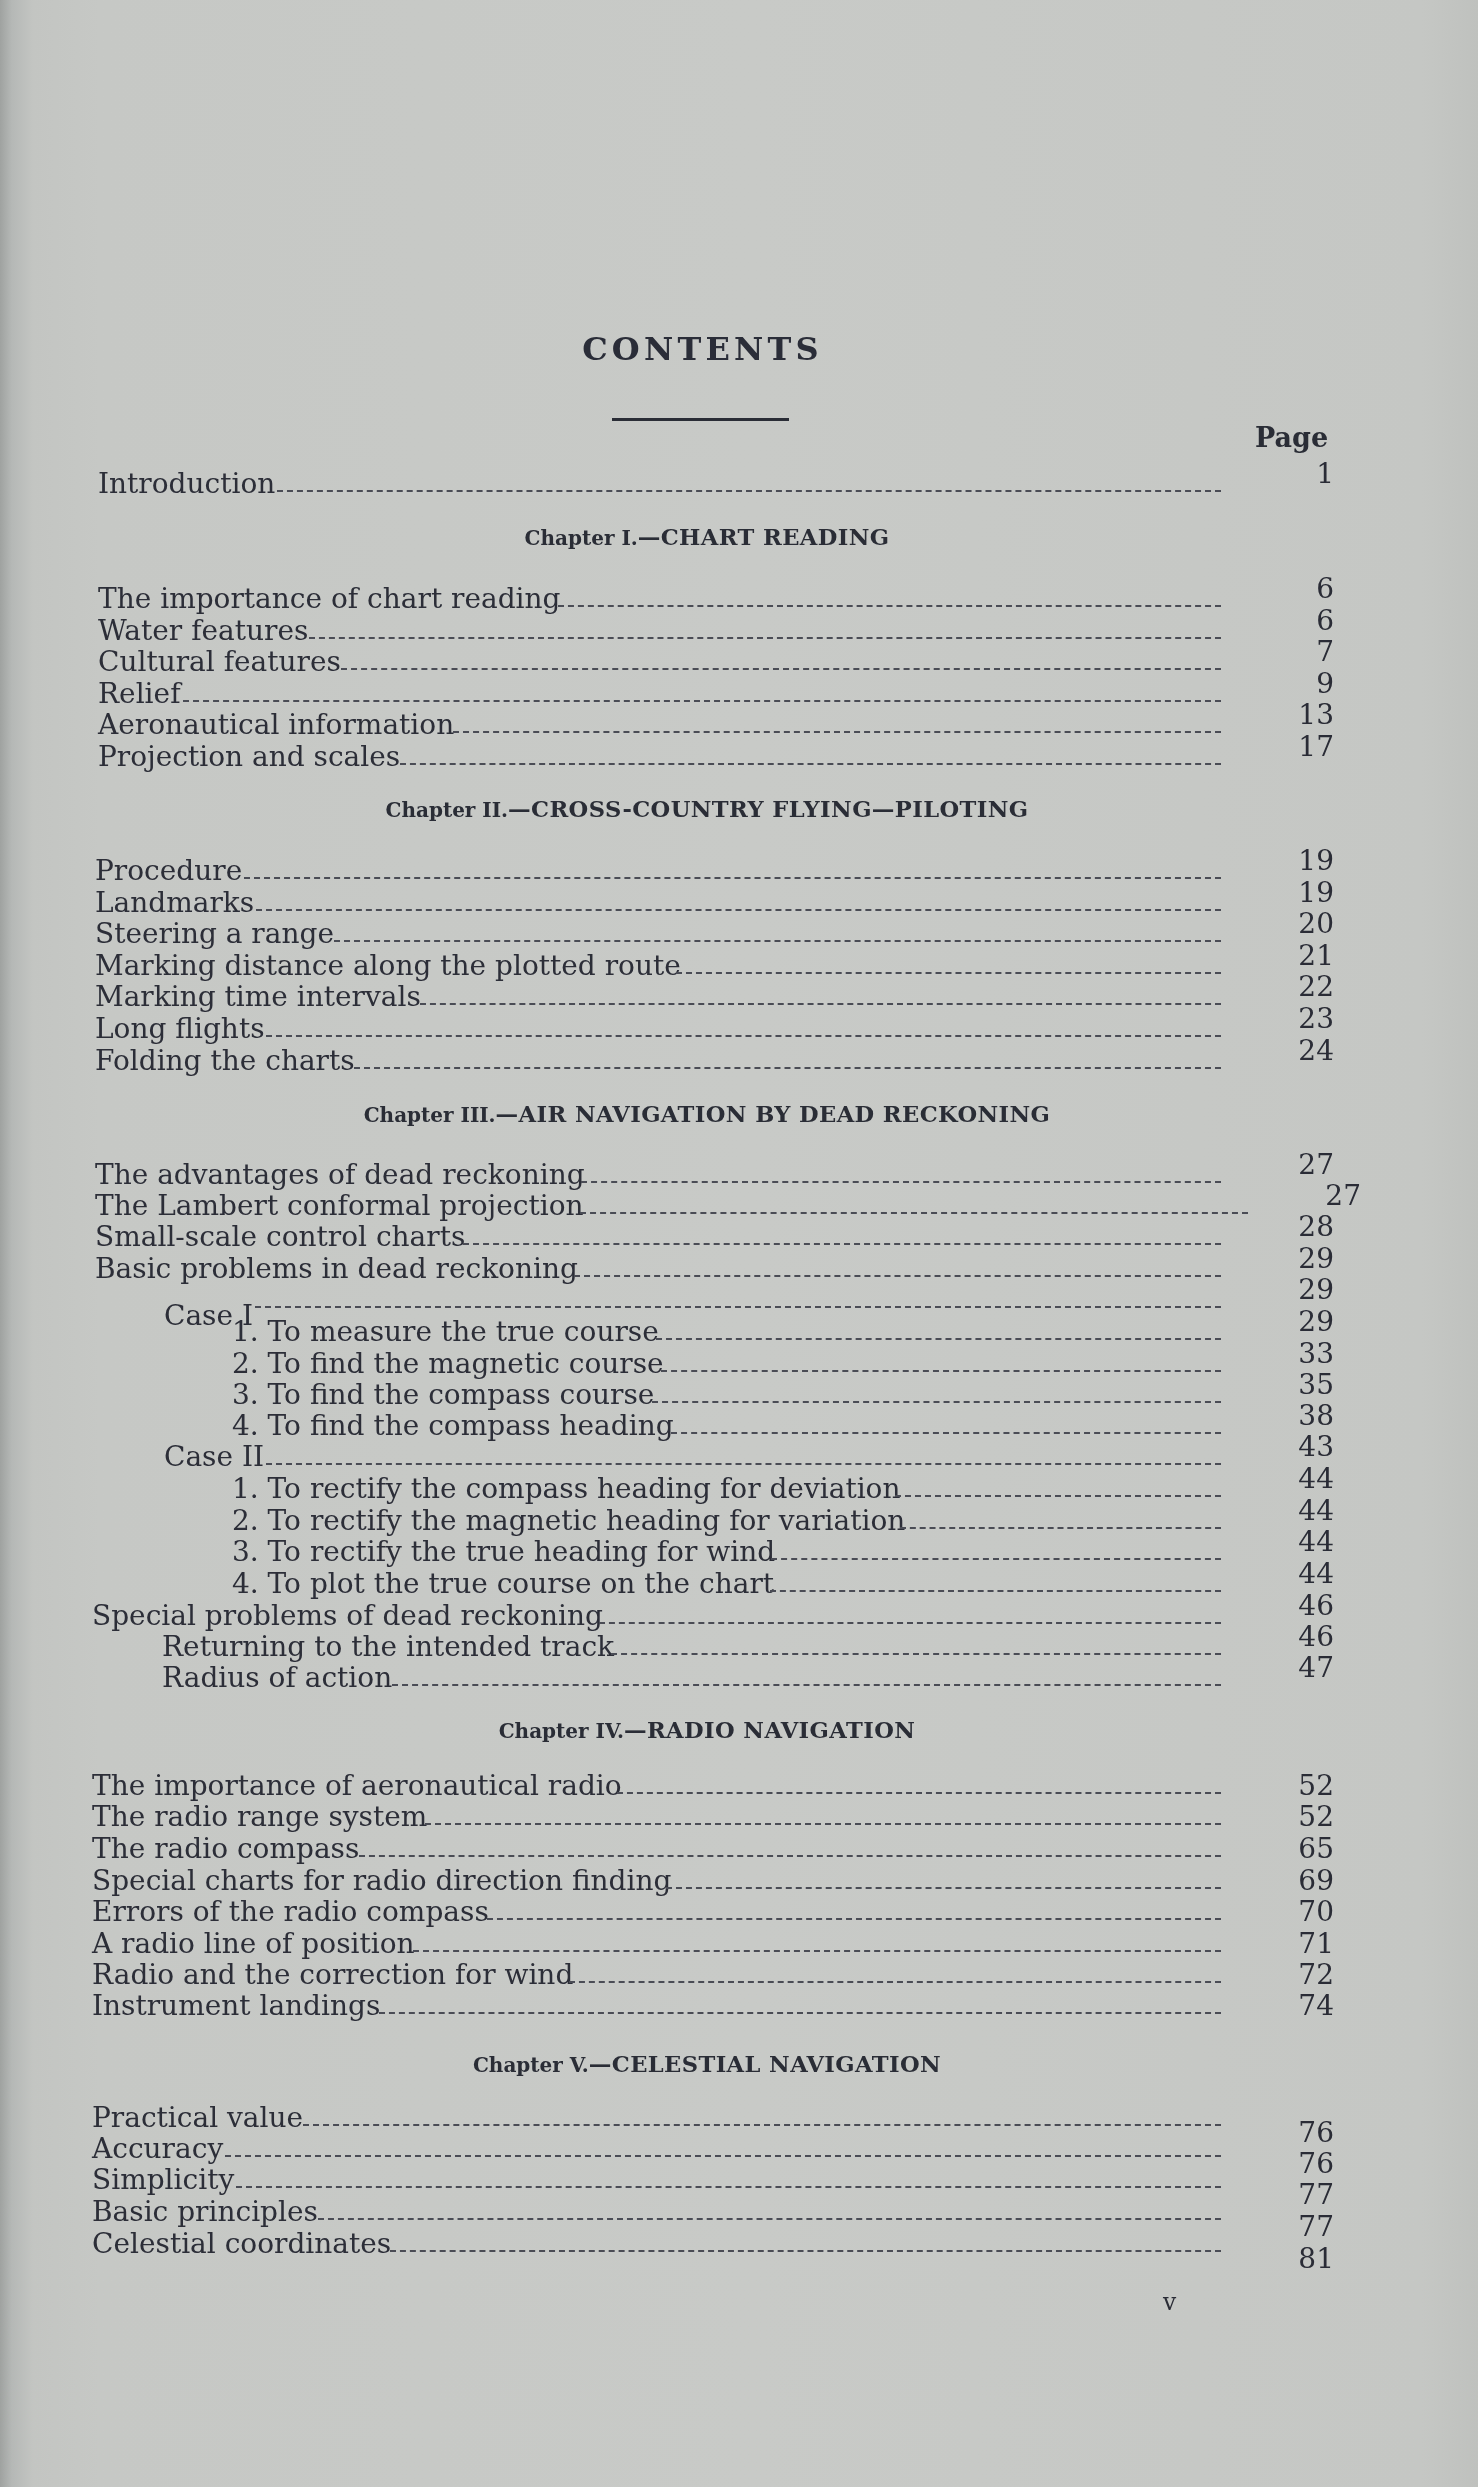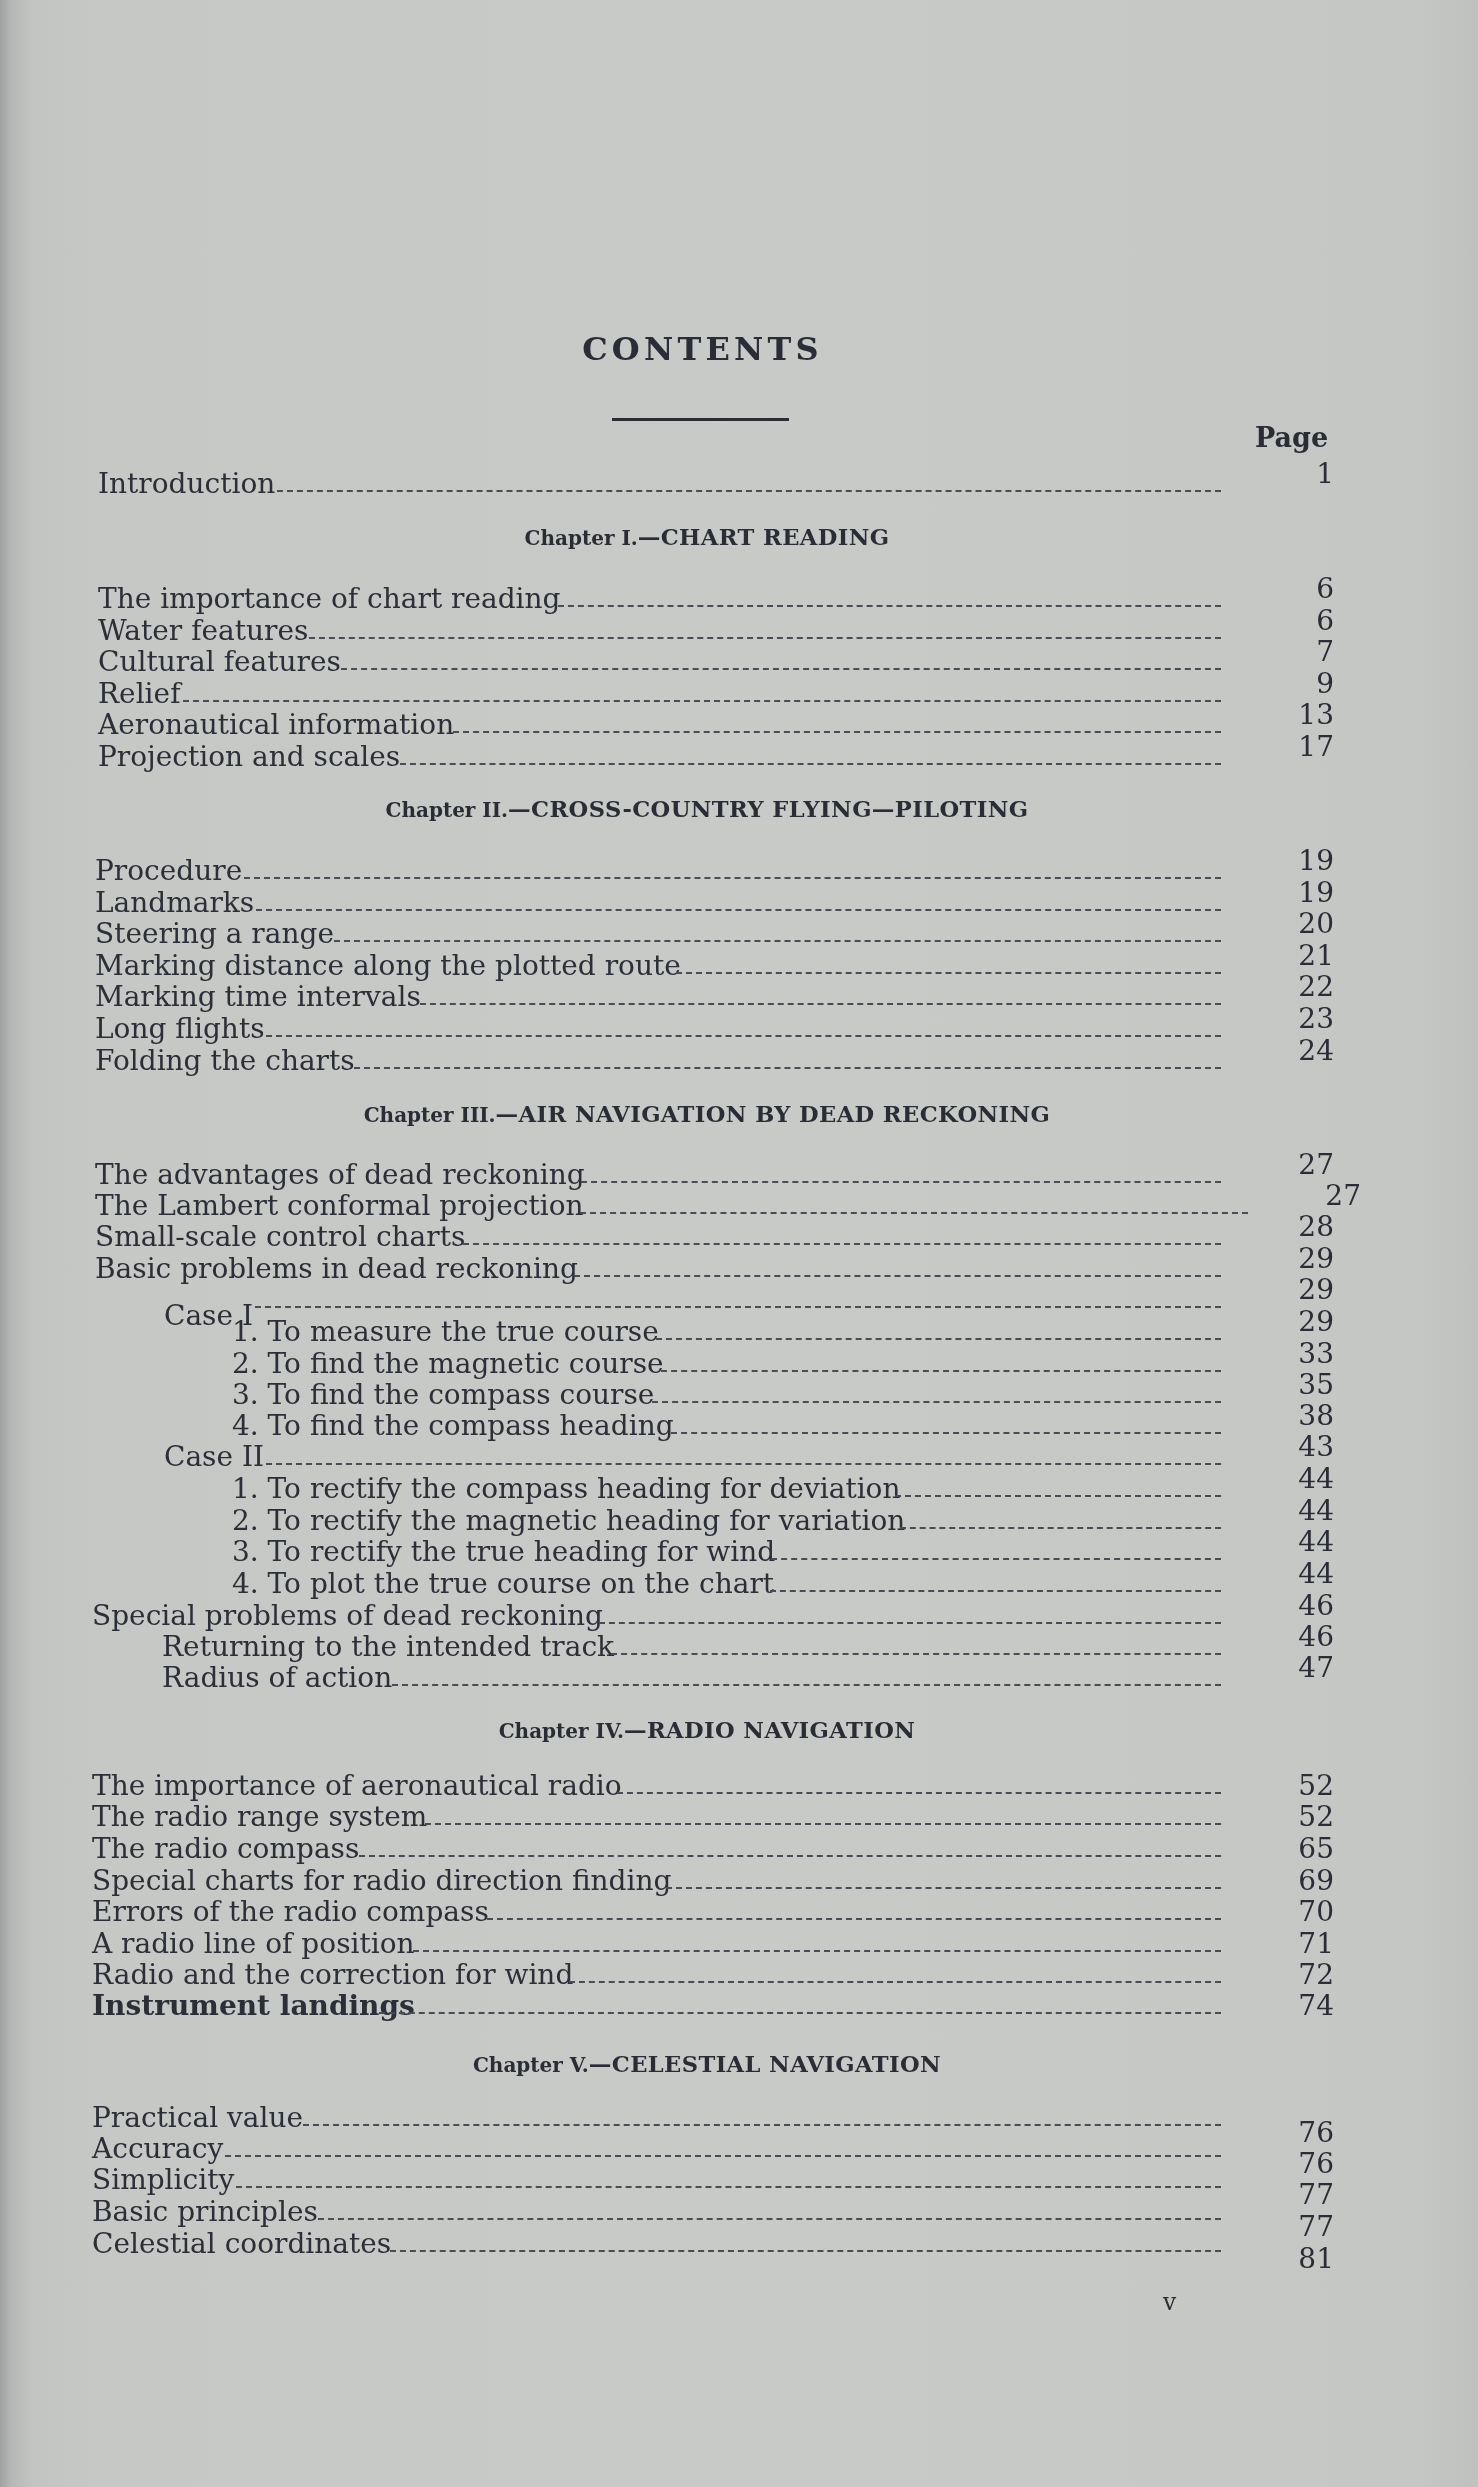--- a/index.html
+++ b/index.html
@@ -306,21 +306,21 @@
     <span class="txt" style="left:84px;">A radio line of position</span>
     <span class="dots" style="left: 405px;"></span>
     <span class="pg" style="top:0;">71</span>
   </div>
   <div class="row" style="top:1959px;">
     <span class="txt" style="left:84px;">Radio and the correction for wind</span>
     <span class="dots" style="left: 561px;"></span>
     <span class="pg" style="top:0;">72</span>
   </div>
   <div class="row" style="top:1990px;">
-    <span class="txt" style="left:84px;font-weight:bold;">Instrument landings</span>
+    <span class="txt" style="left:84px;">Instrument landings</span>
     <span class="dots" style="left: 371px;"></span>
     <span class="pg" style="top:0;">74</span>
   </div>
 
   <div class="chapter" style="top:2051px;">
     <span class="lead">Chapter V.</span><span>—CELESTIAL NAVIGATION</span>
   </div>
   <div class="row" style="top:2102px;">
     <span class="txt" style="left:84px;">Practical value</span>
     <span class="dots" style="left: 295px;"></span>

